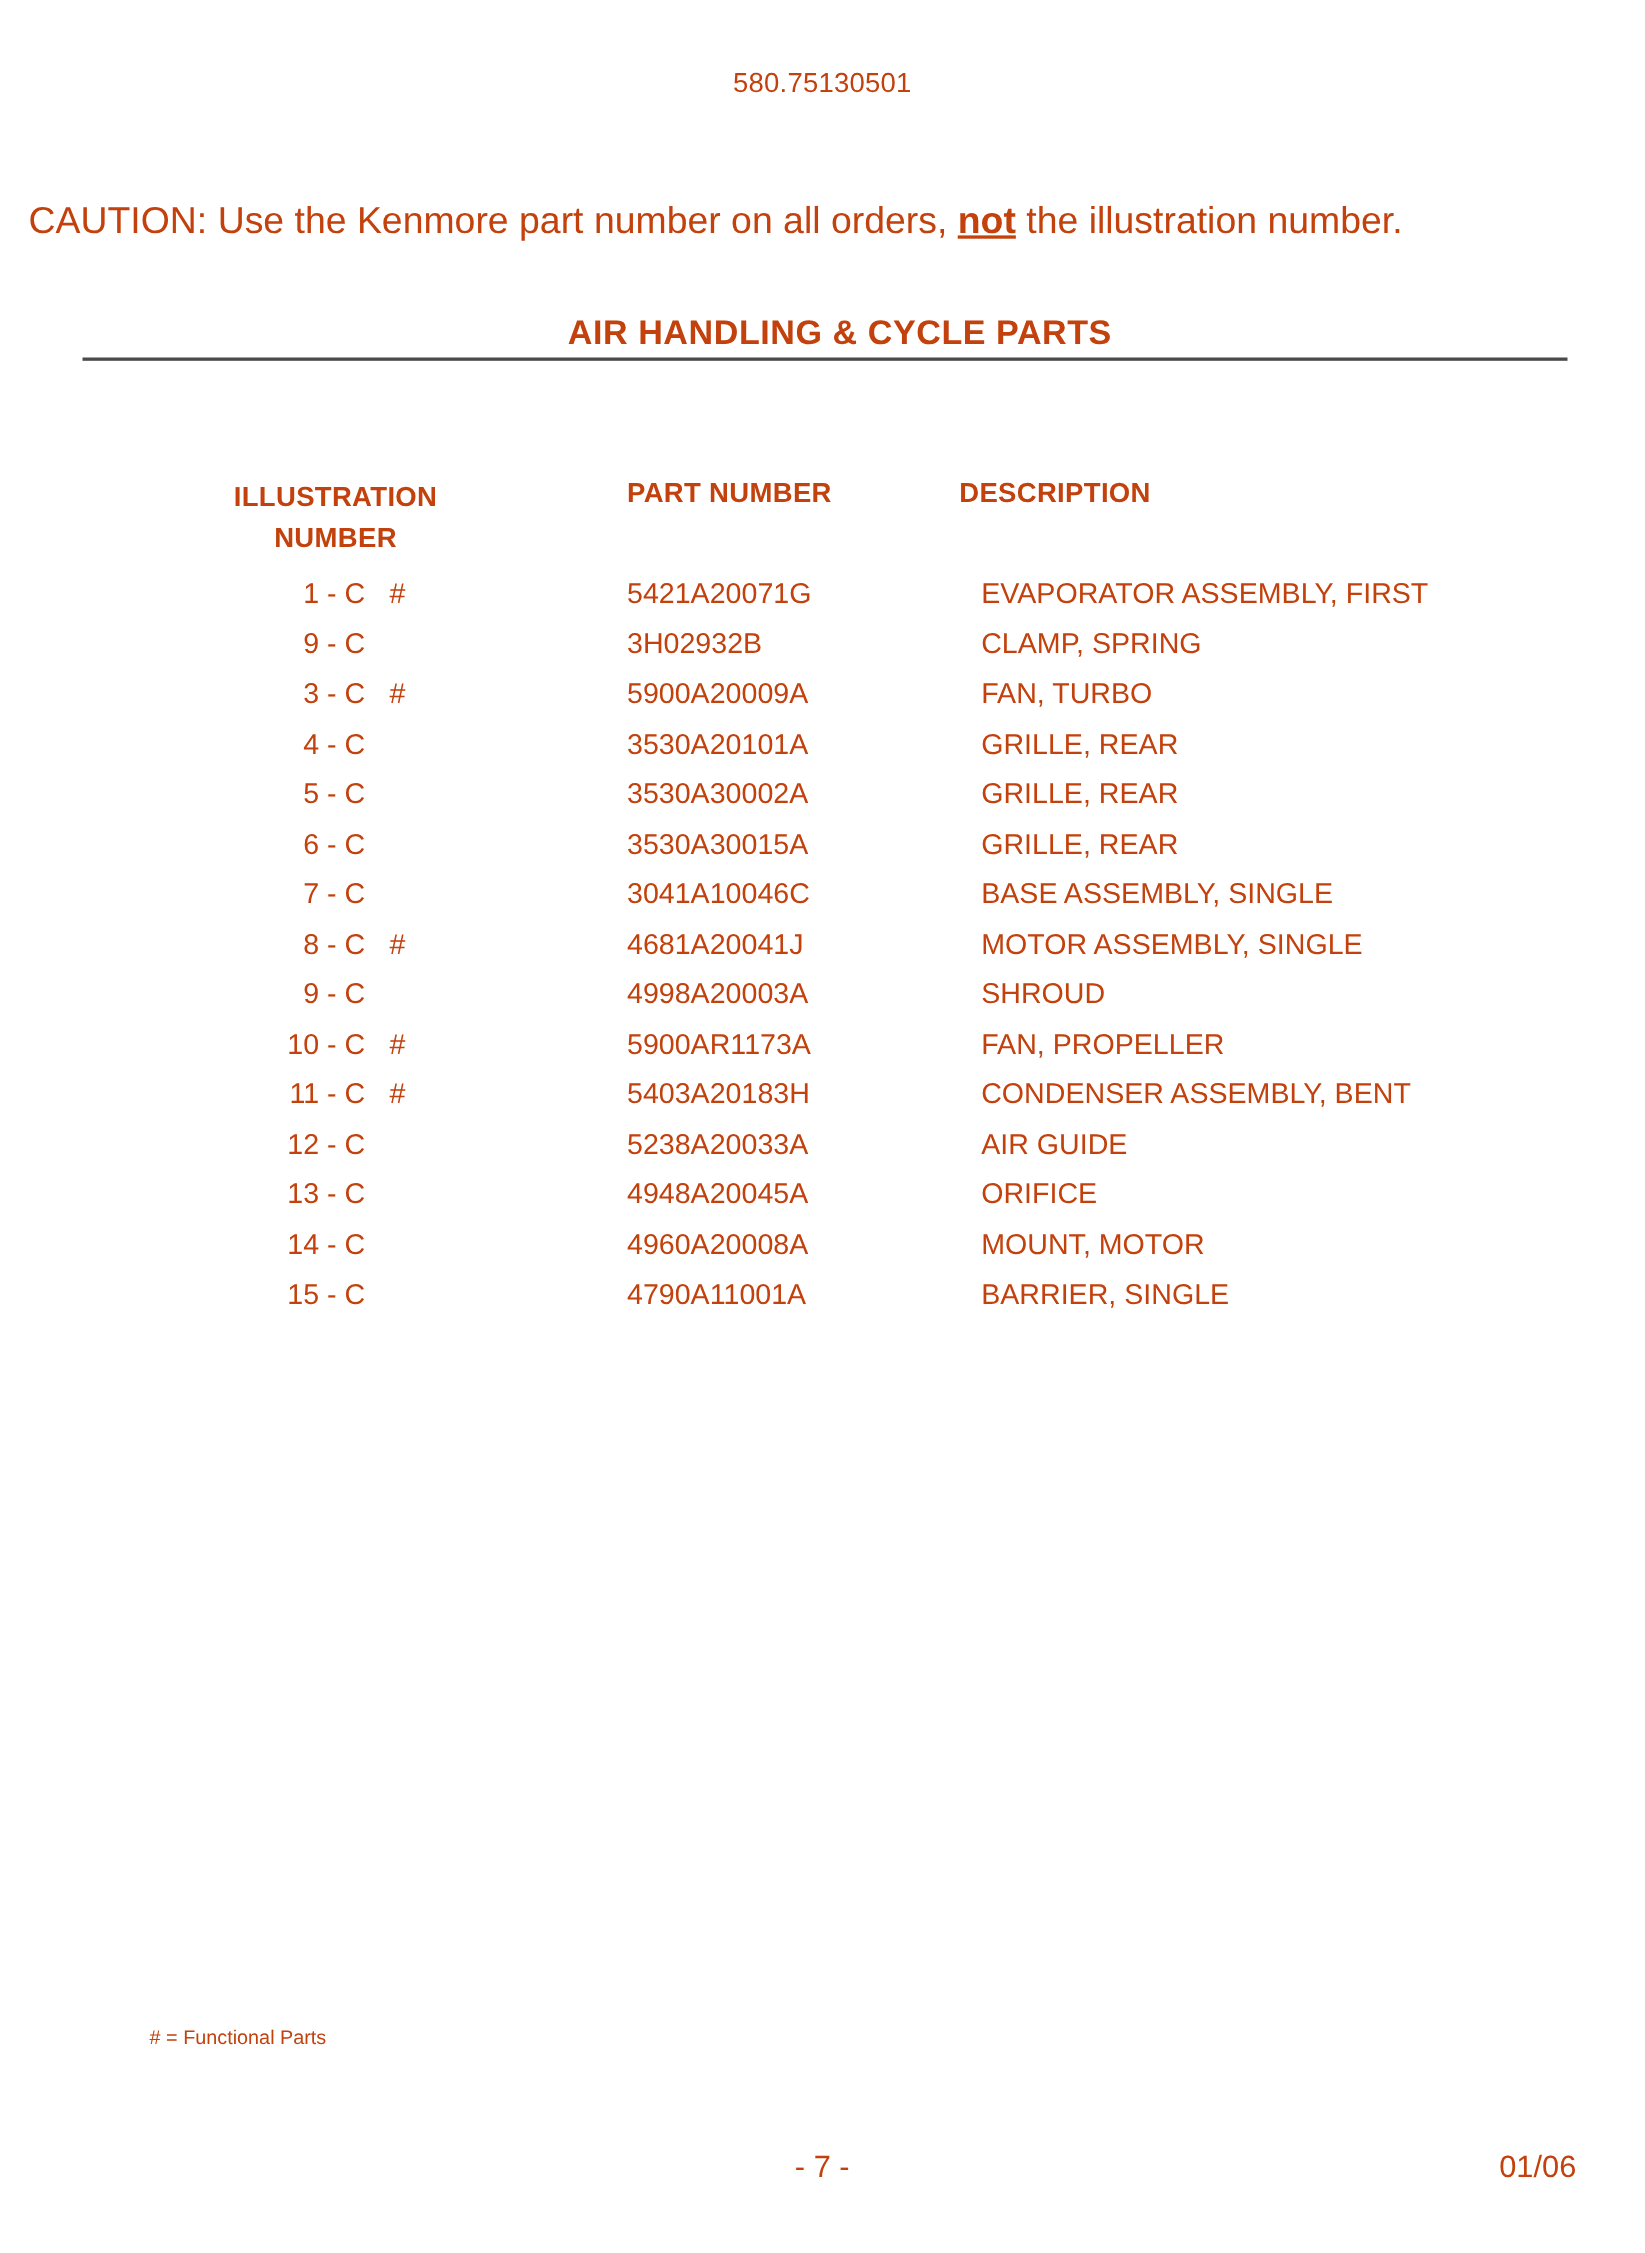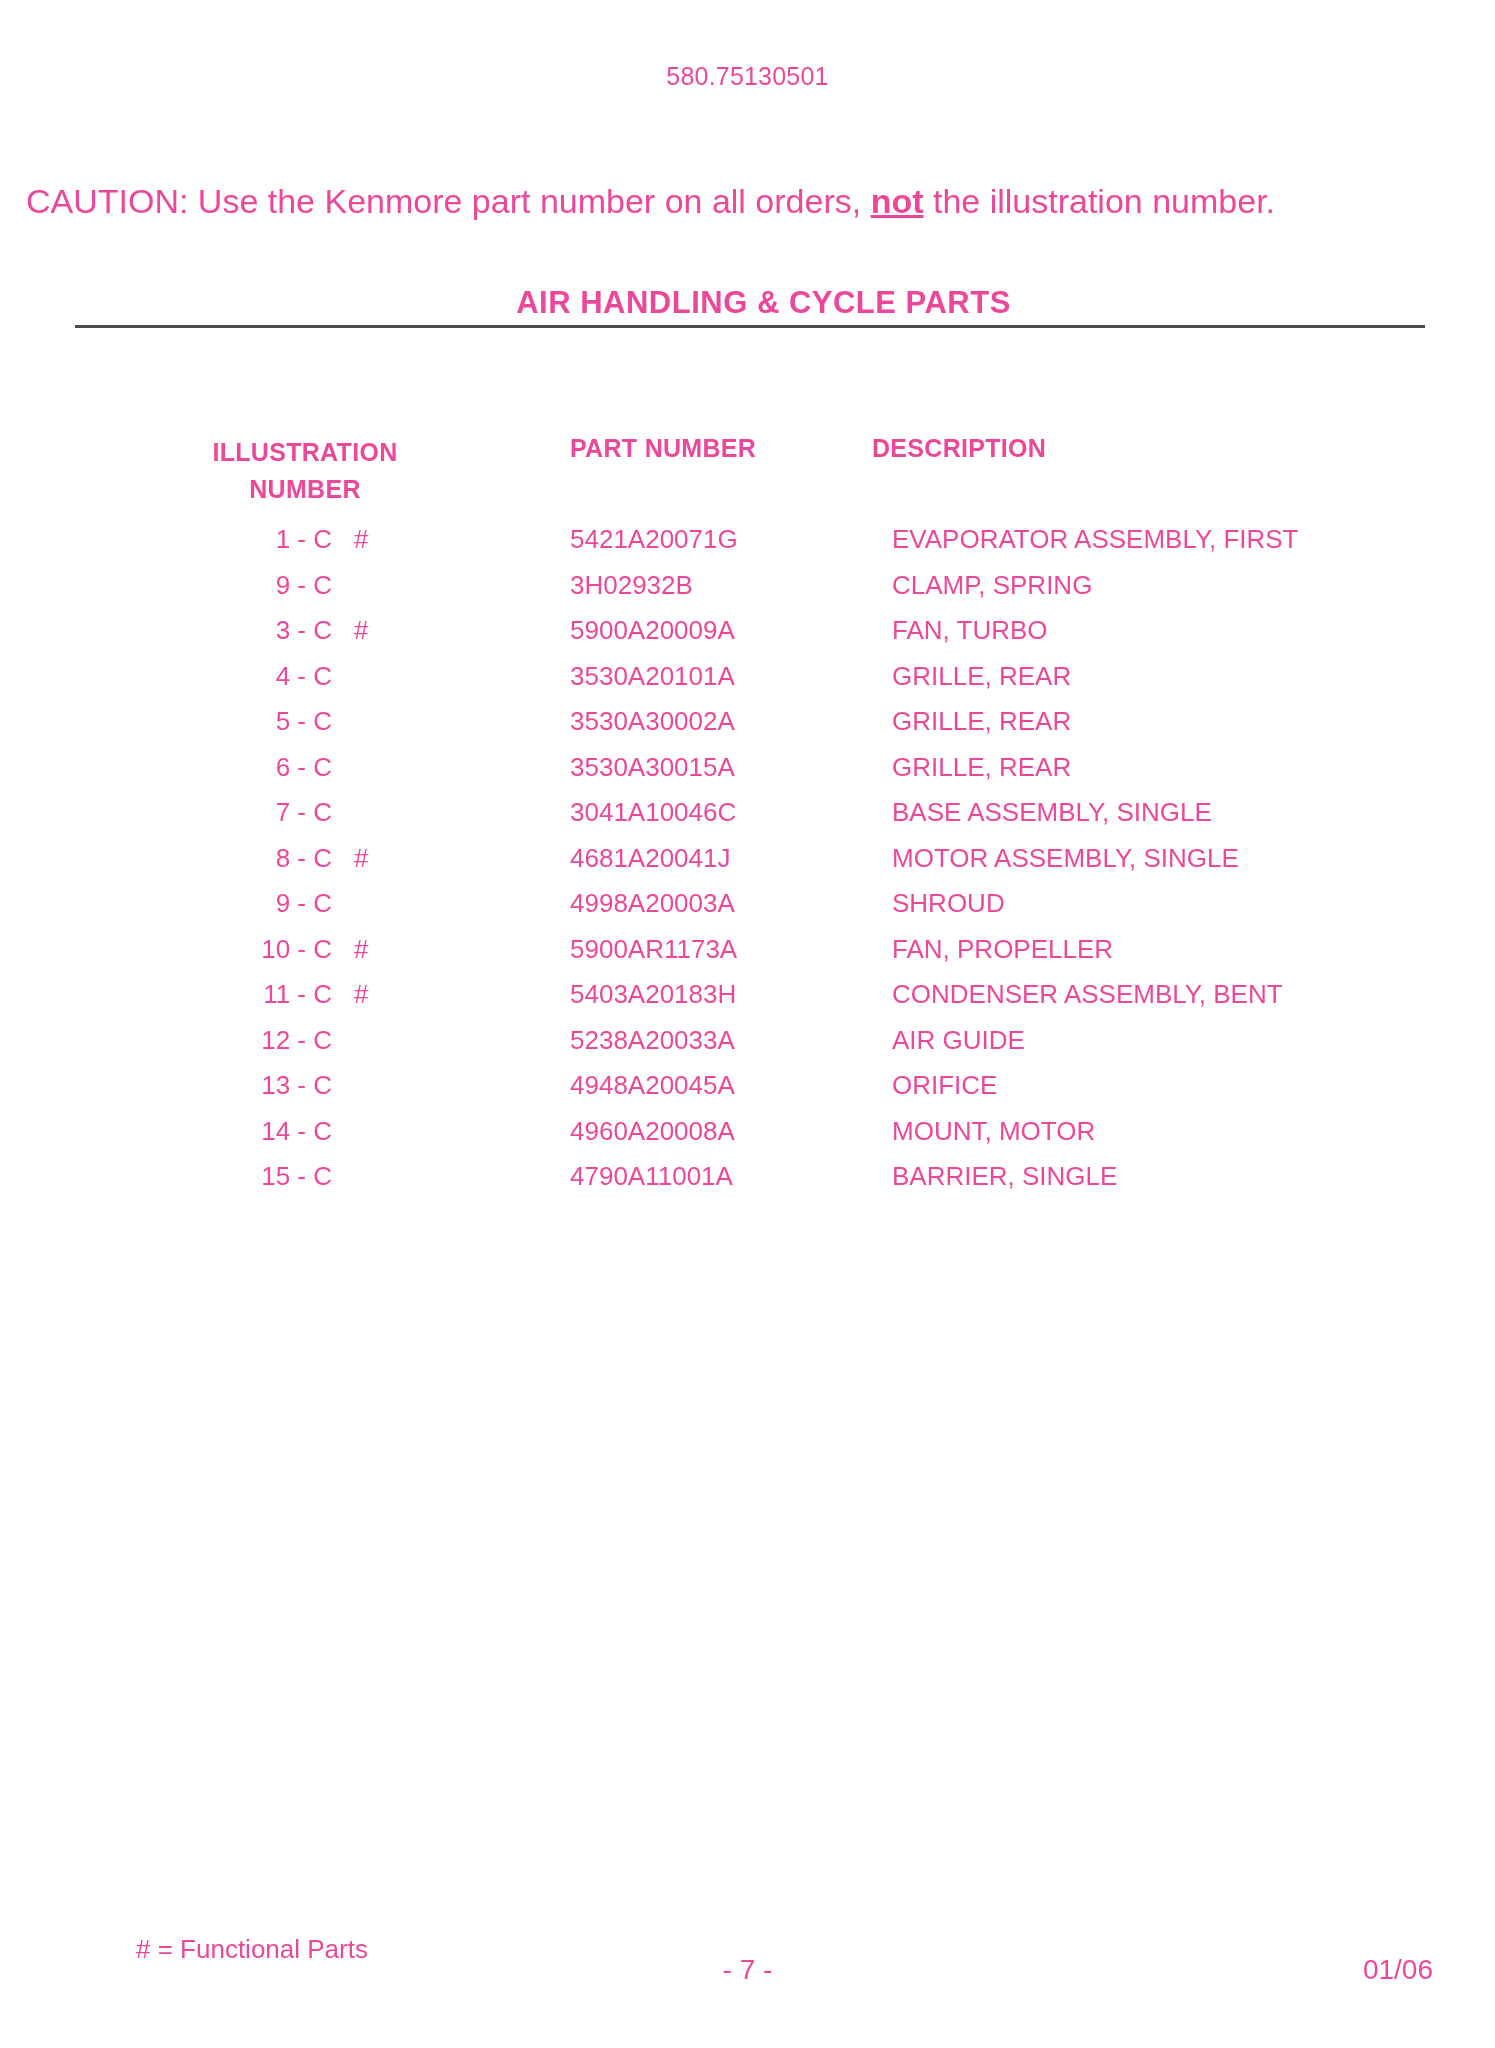--- a/index.html
+++ b/index.html
@@ -6,21 +6,21 @@
     margin: 0;
     padding: 0;
     background: #ffffff;
   }
   .page {
     position: relative;
     width: 1495px;
     height: 2048px;
     background: #ffffff;
     font-family: "Liberation Sans", sans-serif;
-    color: #ec4899;
+    color: #c2410c;
     overflow: hidden;
     box-sizing: border-box;
   }
 
   
   .model-number {
     position: absolute;
     top: 62px;
     left: 0;
     width: 1495px;
@@ -143,23 +143,23 @@
     position: absolute;
     left: 892px;
     width: 580px;
     text-align: left;
     white-space: nowrap;
   }
 
   
   .legend-note {
     position: absolute;
-    top: 1934px;
+    top: 1842px;
     left: 136px;
-    font-size: 26px;
+    font-size: 18px;
     text-align: right;
   }
 
   
   .page-number {
     position: absolute;
     top: 1954px;
     left: 0;
     width: 1495px;
     text-align: center;

